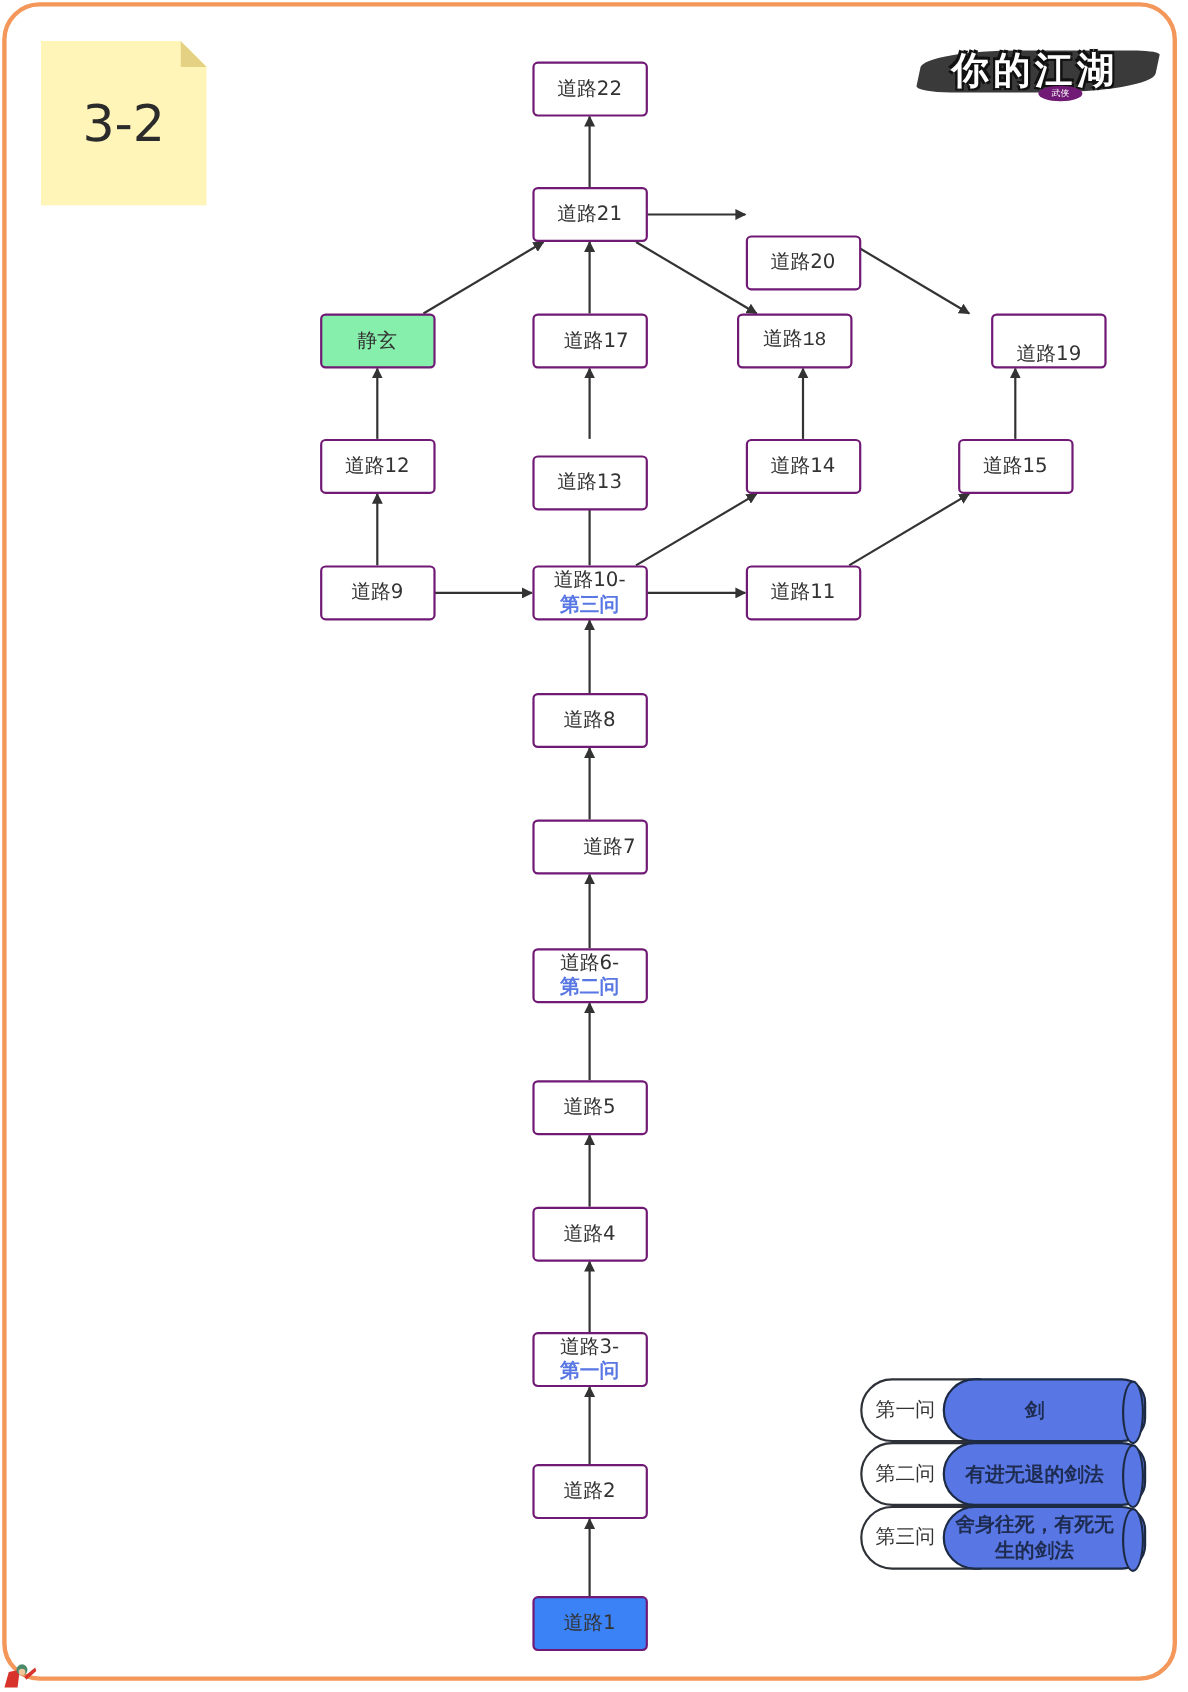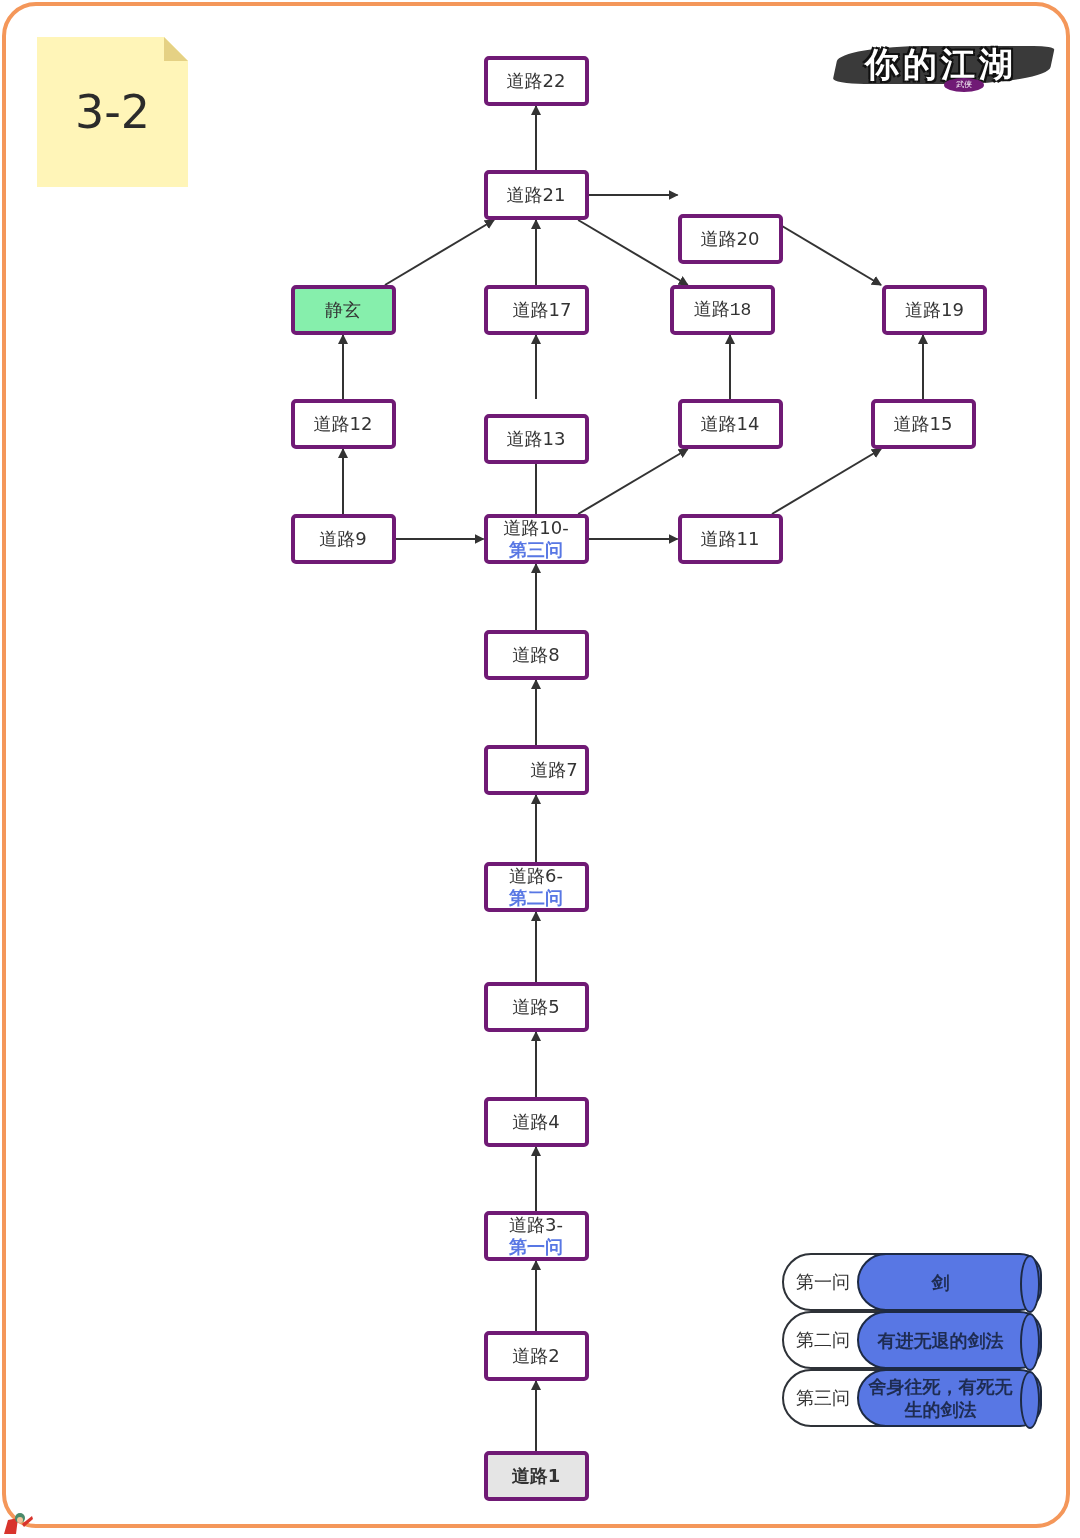--- a/index.html
+++ b/index.html
@@ -42,27 +42,27 @@
     line-height: 48px;
   }
   .logo-badge {
     position: absolute; left: 108px; top: 38px; width: 40px; height: 14px;
     background: #701a75; border-radius: 50%; color: #fff; font-size: 8px;
     text-align: center; line-height: 14px;
   }
   svg.edges { position: absolute; left: 0; top: 0; }
   .node {
     position: absolute; width: 105px; height: 50px; box-sizing: border-box;
-    border: 4px solid #701a75; border-radius: 5px; background: #ffffff;
+    border: 2px solid #701a75; border-radius: 5px; background: #ffffff;
     display: flex; flex-direction: column; align-items: center; justify-content: center;
     font-size: 18px; color: #333333; line-height: 22px; text-align: center;
   }
   .node .sub { color: #5877e4; font-weight: bold; }
   .node.yellow { background: #86efac; }
-  .node.green { background: #e5e5e5; font-weight: bold; }
+  .node.green { background: #3b82f6; }
   .legend-row { position: absolute; left: 782px; width: 262px; height: 60px; }
   .legend-left {
     position: absolute; left: 0; top: 0; width: 110px; height: 58px; box-sizing: border-box;
     border: 2px solid #2e3238; border-radius: 29px 0 0 29px; background: #fff;
     font-size: 18px; color: #333; line-height: 54px; padding-left: 12px;
   }
   .legend-cyl {
     position: absolute; left: 75px; top: 0; width: 185px; height: 58px; box-sizing: border-box;
     border: 2px solid #1d2a44; border-radius: 29px 22px 22px 29px; background: #5877e4;
     color: #1e2c52; font-weight: bold; font-size: 18px; display: flex; align-items: center;
@@ -137,21 +137,21 @@
     </div>
     <div class="node yellow" style="left: 290.5px; top: 285px;">
       <span>静玄</span>
     </div>
     <div class="node" style="left: 483.5px; top: 285px; padding-left: 12px;">
       <span>道路17</span>
     </div>
     <div class="node" style="left: 670px; top: 285px; font-family: Liberation Mono, monospace;">
       <span>道路18</span>
     </div>
-    <div class="node" style="left: 882px; top: 285px;">
+    <div class="node" style="left: 901px; top: 285px; justify-content: flex-end;">
       <span>道路19</span>
     </div>
     <div class="node" style="left: 290.5px; top: 399px;">
       <span>道路12</span>
     </div>
     <div class="node" style="left: 483.5px; top: 414px;">
       <span>道路13</span>
     </div>
     <div class="node" style="left: 677.5px; top: 399px;">
       <span>道路14</span>

